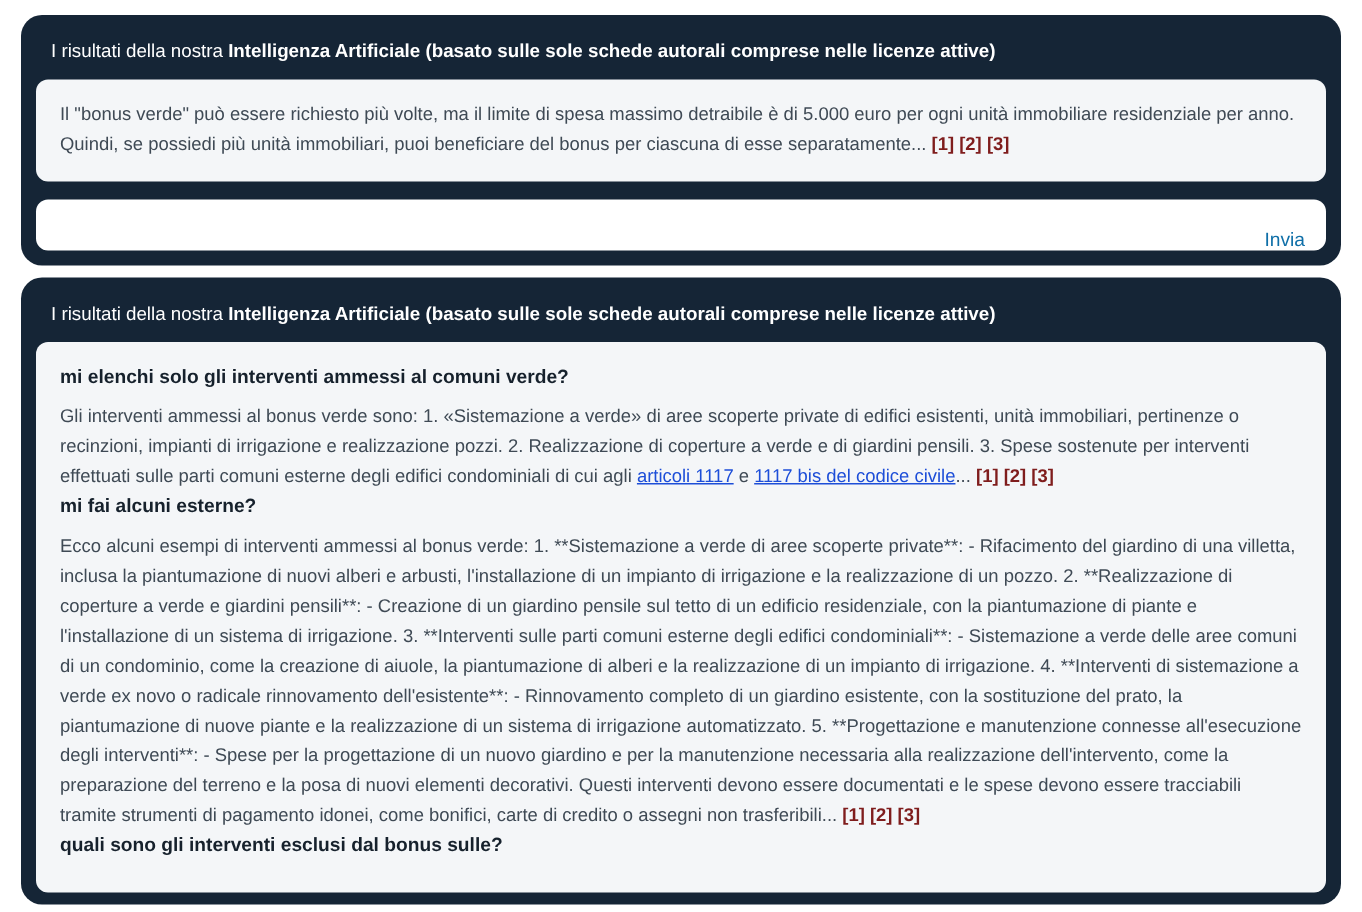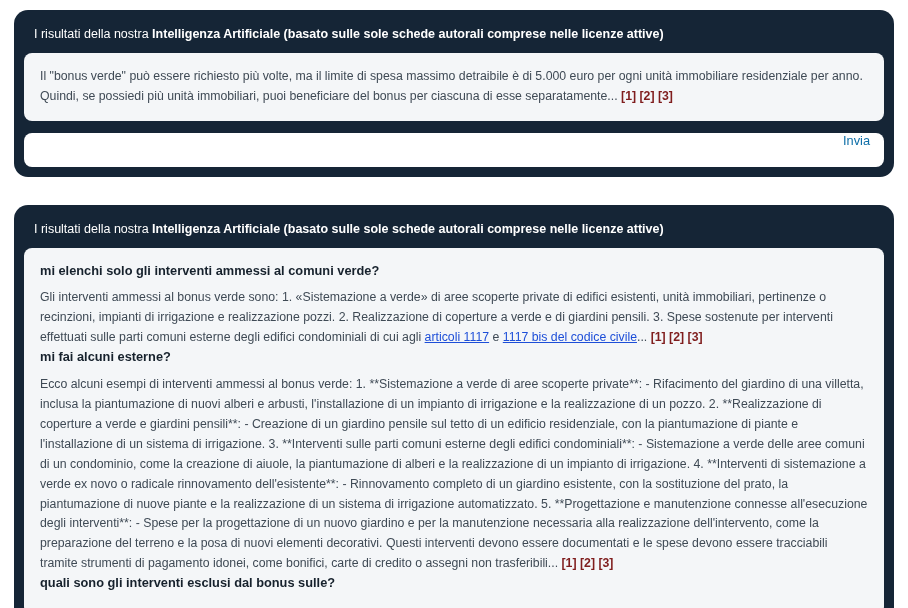--- a/index.html
+++ b/index.html
@@ -14,21 +14,21 @@
     width: 908px;
     min-height: 608px;
     background: #ffffff;
     padding: 10px 14px 0 14px;
   }
 
   .card {
     background: #152536;
     border-radius: 14px;
     padding: 10px 10px 10px 10px;
-    margin-bottom: 28px;
+    margin-bottom: 8px;
   }
 
   .card-header {
     color: #ffffff;
     font-size: 12.5px;
     padding: 6px 10px 10px 10px;
     line-height: 1.35;
   }
   .card-header b { font-weight: bold; }
 
@@ -65,21 +65,21 @@
     text-decoration: underline;
     cursor: pointer;
   }
 
   .input-row {
     margin-top: 12px;
     background: #ffffff;
     border-radius: 8px;
     height: 34px;
     display: flex;
-    align-items: flex-start;
+    align-items: flex-end;
     padding: 0 12px;
   }
   .input-field {
     flex: 1 1 auto;
     border: none;
     outline: none;
     background: transparent;
     font-family: "Liberation Sans", sans-serif;
     font-size: 12.5px;
     color: #16212c;

